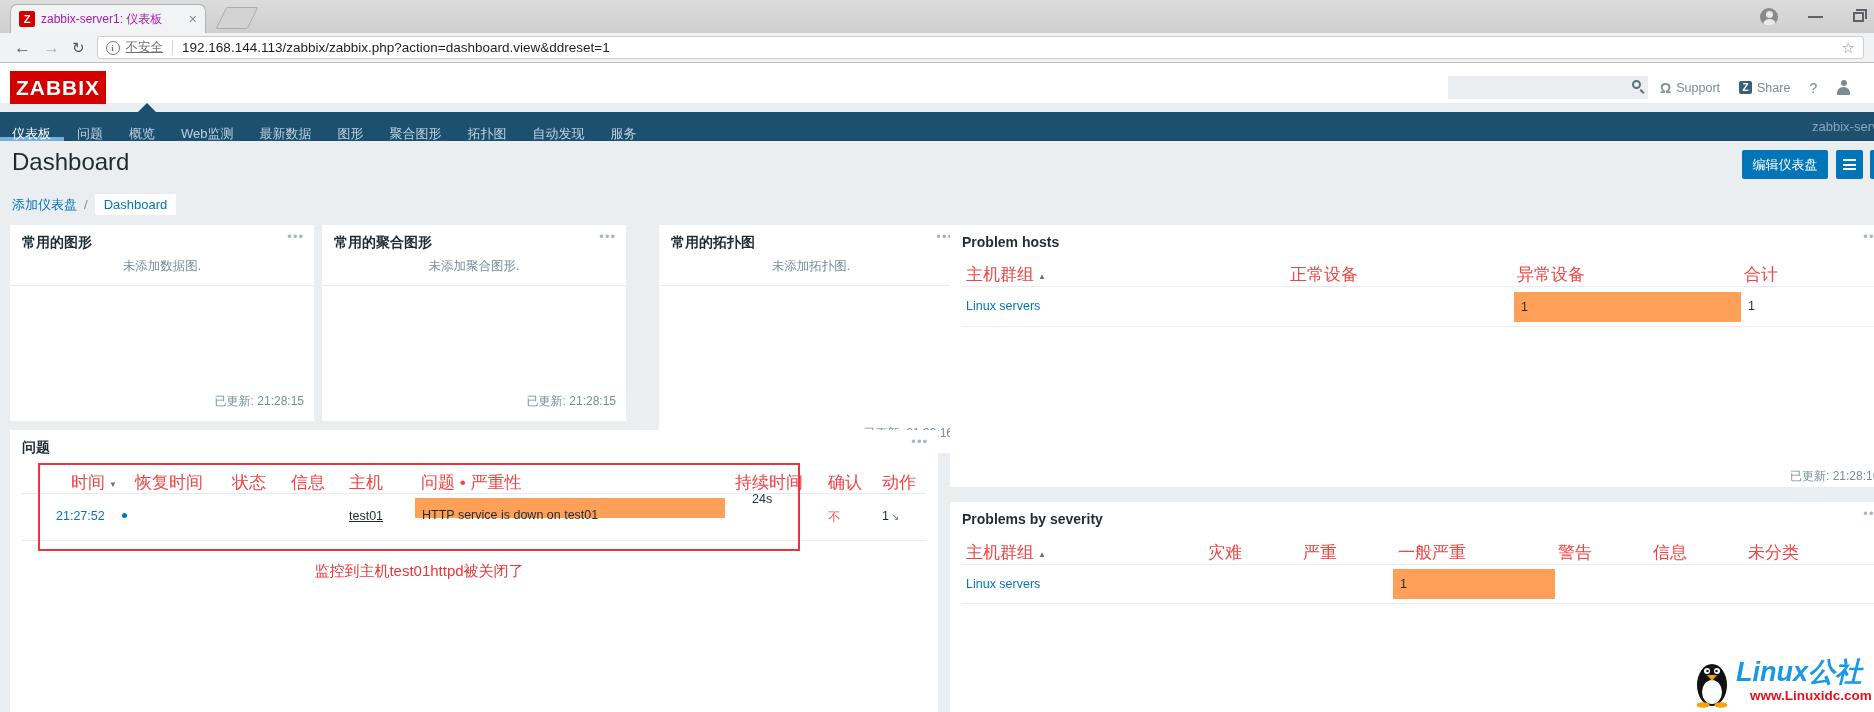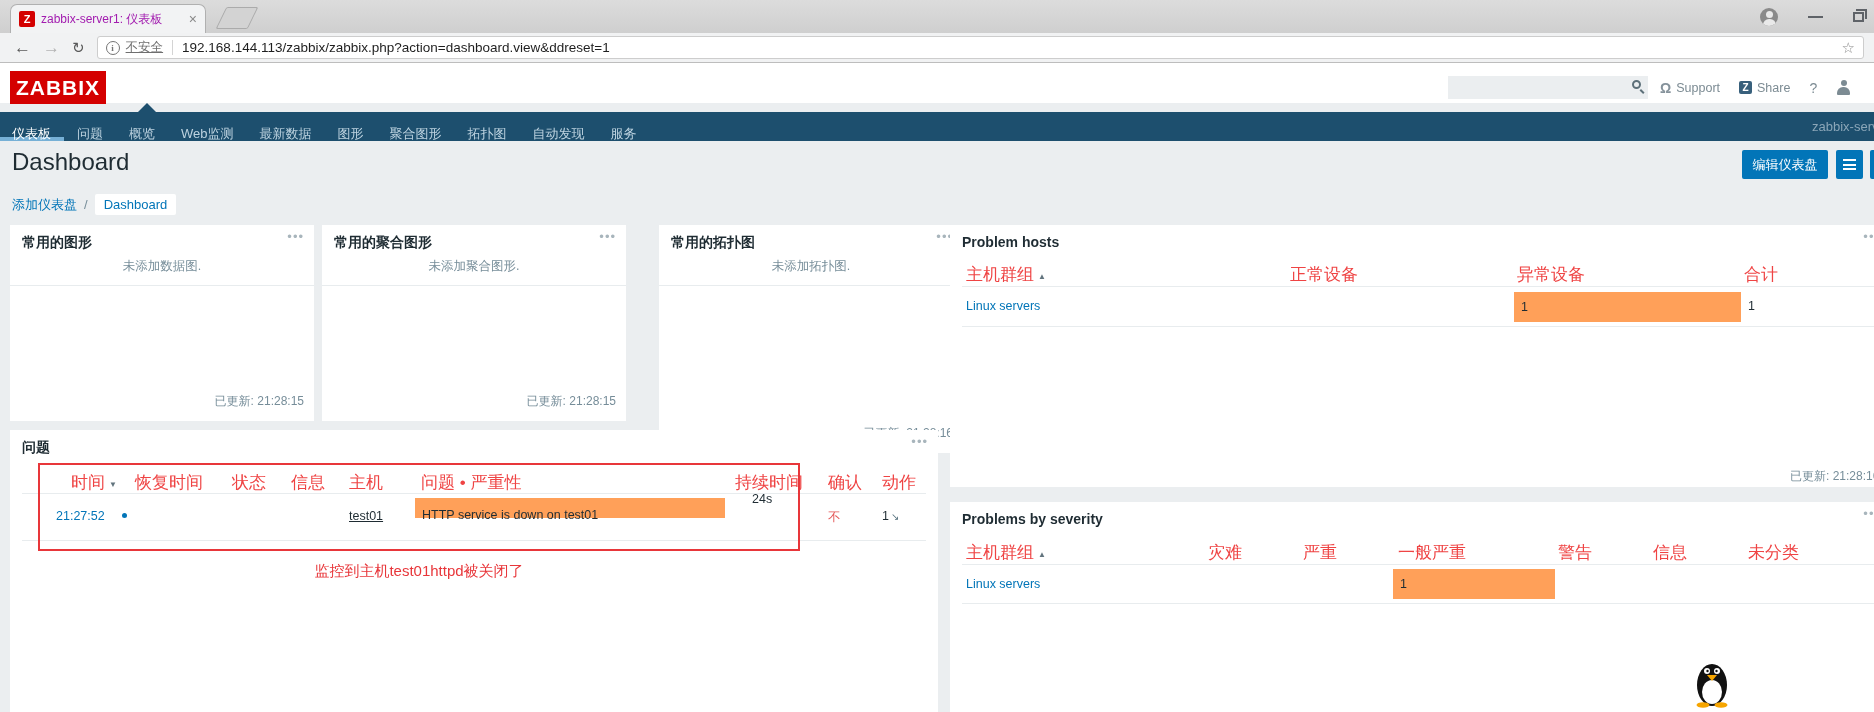--- a/index.html
+++ b/index.html
@@ -316,13 +316,17 @@
     <ellipse cx="20" cy="27" rx="15" ry="21" fill="#111111"></ellipse>
     <ellipse cx="20" cy="34" rx="10" ry="12" fill="#ffffff"></ellipse>
     <circle cx="15" cy="13" r="3" fill="#ffffff"></circle>
     <circle cx="25" cy="13" r="3" fill="#ffffff"></circle>
     <circle cx="15.5" cy="13" r="1.2" fill="#111111"></circle>
     <circle cx="24.5" cy="13" r="1.2" fill="#111111"></circle>
     <polygon points="15,17 25,17 20,23" fill="#f6a500"></polygon>
     <ellipse cx="11" cy="47" rx="6.5" ry="2.8" fill="#f6a500"></ellipse>
     <ellipse cx="29" cy="47" rx="6.5" ry="2.8" fill="#f6a500"></ellipse>
   </svg>
+  <div class="wm-text">
+    <span class="wm-brand">Linux公社</span>
+    <span class="wm-site">www.Linuxidc.com</span>
+  </div>
 </div>
 
 </body></html>

